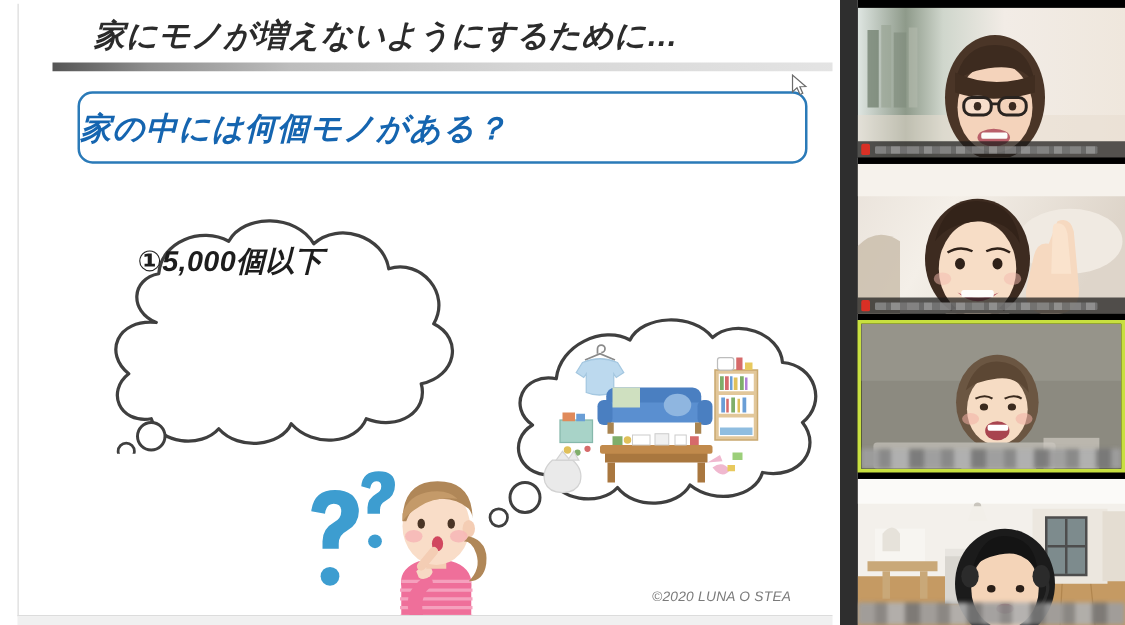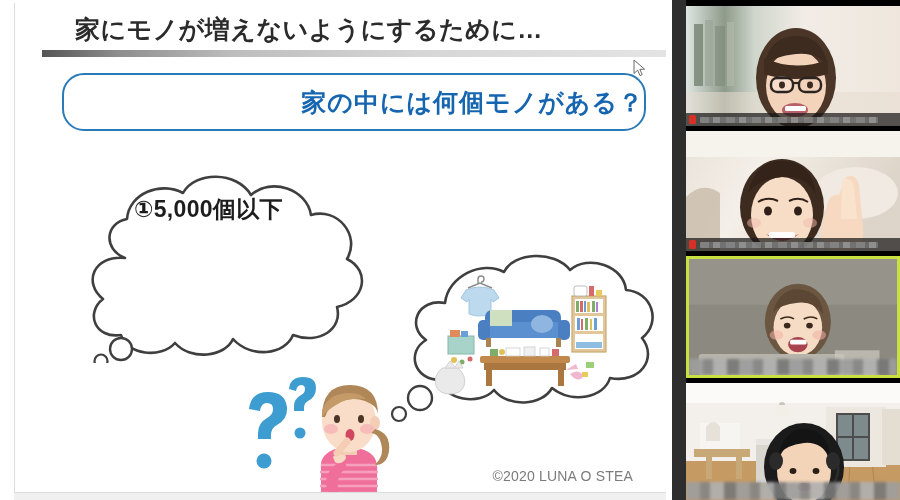--- a/index.html
+++ b/index.html
@@ -1,21 +1,21 @@
 <!DOCTYPE html>
 <html><head>
 <meta charset="utf-8">
 <style>
   html,body{margin:0;padding:0;}
   body{
     width:900px;height:500px;overflow:hidden;
     background:#ffffff;
     font-family:"Liberation Sans","DejaVu Sans",sans-serif;
   }
-  #app{position:relative;width:900px;height:500px;display:flex;background:#ffffff;}
+  #app{position:relative;width:900px;height:500px;display:flex;background:#ffffff;font-style:italic;}
 
   
   #slide-area{position:relative;width:672px;height:500px;background:#ffffff;overflow:hidden;}
   #slide{
     position:absolute;left:14px;top:3px;width:652px;height:490px;
     background:#ffffff;border:1px solid #dcdcdc;border-right:none;border-top:none;
     box-sizing:border-box;overflow:hidden;
   }
   #slide-bottom-strip{position:absolute;left:14px;bottom:0;width:652px;height:7px;background:#f0f0f0;}
 
@@ -24,48 +24,48 @@
     font-size:25px;font-weight:bold;color:#2b2b2b;
     letter-spacing:.5px;white-space:nowrap;line-height:36px;
   }
   .title-rule{
     position:absolute;left:27px;top:47px;width:630px;height:7px;
     background:linear-gradient(to right,#555555 0%,#8d8d8d 12%,#bdbdbd 30%,#d6d6d6 60%,#e4e4e4 100%);
   }
 
   .question-box{
     position:absolute;left:47px;top:70px;width:584px;height:58px;
-    border:2.5px solid #2a7ab8;border-radius:22px;box-sizing:border-box;
-    display:flex;align-items:center;justify-content:flex-end;background:#ffffff;
+    border:2.5px solid #2a7ab8;border-radius:12px;box-sizing:border-box;
+    display:flex;align-items:center;justify-content:flex-start;background:#ffffff;
   }
   .question-text{
     font-size:25px;font-weight:bold;color:#1565b0;letter-spacing:1px;white-space:nowrap;
   }
 
   
   .cloud-wrap{position:absolute;left:50px;top:160px;width:340px;height:200px;}
   .cloud-wrap svg{position:absolute;left:0;top:0;}
   .cloud-options{
     position:absolute;left:45px;top:32px;width:260px;
     font-size:23px;font-weight:bold;color:#1d1d1d;line-height:1.30;
     letter-spacing:.3px;
   }
-  .cloud-options div{white-space:nowrap;margin-left:24px;}
+  .cloud-options div{white-space:nowrap;}
 
   
   .room-bubble{position:absolute;left:375px;top:245px;width:275px;height:175px;}
   .room-bubble svg{position:absolute;left:0;top:0;}
 
   
   .girl{position:absolute;left:210px;top:368px;width:170px;height:132px;}
   .girl svg{position:absolute;left:0;top:0;}
 
   .copyright{
     position:absolute;right:33px;bottom:8px;
-    font-size:14px;color:#7b7b7b;letter-spacing:.2px;white-space:nowrap;margin-top:37px;
+    font-size:11px;color:#7b7b7b;letter-spacing:.2px;white-space:nowrap;margin-top:37px;
   }
 
   .cursor{position:absolute;left:633px;top:59px;width:14px;height:18px;}
 
   
   #divider{position:absolute;left:672px;top:0;width:14px;height:500px;background:#2e2e2e;}
 
   
   #video-strip{position:absolute;left:686px;top:0;width:214px;height:500px;background:#000000;}
   .tile{position:absolute;left:0;width:214px;overflow:hidden;background:#000;}

